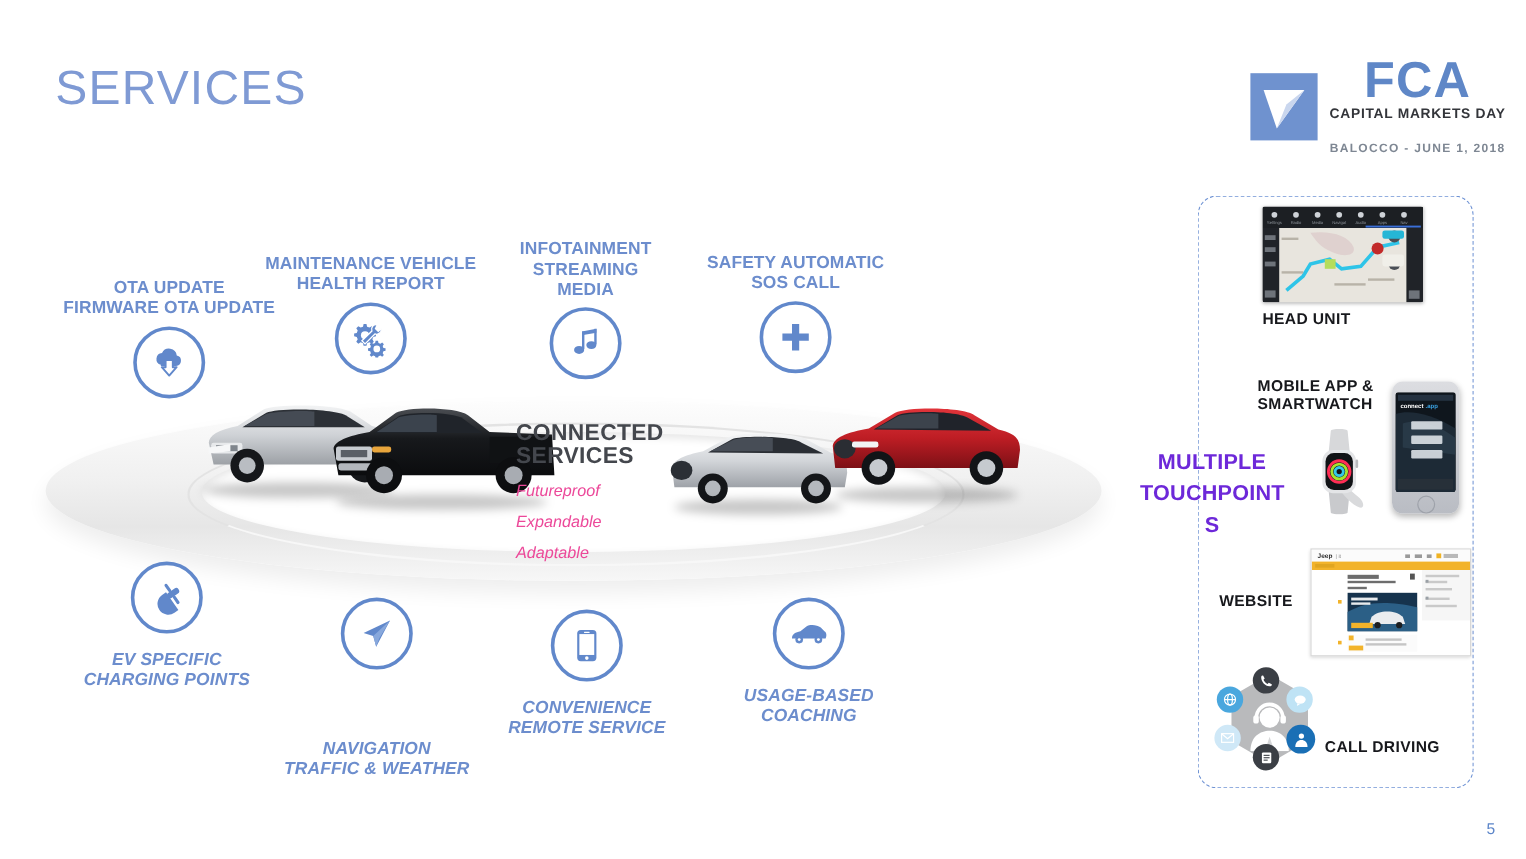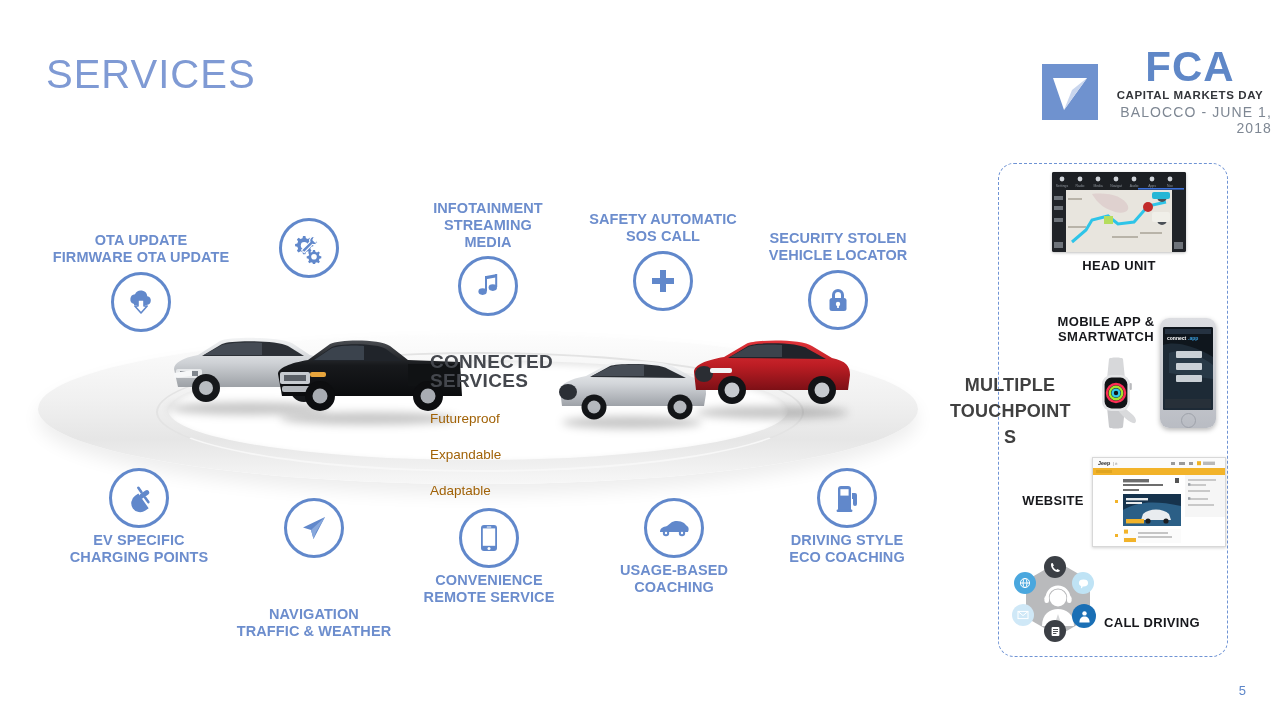--- a/index.html
+++ b/index.html
@@ -11,59 +11,59 @@
   .title{position:absolute;left:46px;top:52px;font-size:40px;letter-spacing:1px;
          color:#7f9ad4;font-weight:400;}
 
   
   .logo{position:absolute;left:1042px;top:48px;display:flex;align-items:center;gap:10px;text-align:right;}
   .logo-mark{width:56px;height:56px;background:#6f92cf;position:relative;flex:0 0 auto;}
   .logo-mark svg{position:absolute;left:0;top:0;}
   .logo-txt{display:flex;flex-direction:column;align-items:center;}
   .fca-word{font-size:42px;font-weight:700;color:#5f87c7;letter-spacing:1px;line-height:0.9;}
   .cmd{font-size:11.5px;font-weight:700;color:#33353a;letter-spacing:0.6px;margin-top:3px;}
-  .cmd2{font-size:14px;color:#7e8793;letter-spacing:1.1px;margin-top:3px;}
+  .cmd2{font-size:10px;color:#7e8793;letter-spacing:1.1px;margin-top:18px;font-weight:bold;}
 
   
   .stage{position:absolute;left:38px;top:312px;width:880px;height:180px;}
   .ell-outer{position:absolute;left:0;top:22px;width:880px;height:150px;border-radius:50%;
     background:linear-gradient(180deg,#fdfdfd 0%,#f0f0f0 45%,#e6e6e6 70%,#f7f7f7 100%);
     box-shadow:0 10px 18px rgba(0,0,0,.07);}
   .ell-inner{position:absolute;left:130px;top:48px;width:620px;height:100px;border-radius:50%;
     background:#ffffff;box-shadow:inset 0 3px 7px rgba(0,0,0,.10);}
   .ell-ring{position:absolute;left:118px;top:40px;width:644px;height:116px;border-radius:50%;
     border:2px solid #e3e3e3;border-bottom-color:#f7f7f7;}
 
   
   .veh{position:absolute;}
   .veh .shadow{position:absolute;left:6%;bottom:-5px;width:88%;height:13px;border-radius:50%;
     background:rgba(0,0,0,.22);filter:blur(4px);}
 
   
   .center-txt{position:absolute;left:430px;top:352px;width:180px;}
   .center-txt .l1{font-size:19px;font-weight:700;color:#44474d;line-height:1.02;letter-spacing:.3px;}
-  .center-txt .sub{font-size:13.5px;color:#a16207;line-height:1.18;margin-top:20px;}
+  .center-txt .sub{font-size:13.5px;color:#ec4899;line-height:1.18;margin-top:10px;font-style:italic;}
 
   
   .node{position:absolute;display:flex;flex-direction:column;align-items:center;}
   .node .lbl{color:#6c8dcd;font-weight:700;font-size:14.5px;line-height:1.16;text-align:center;
     white-space:pre-line;letter-spacing:.1px;}
   .ico{width:54px;height:54px;border-radius:50%;border:3.5px solid #6188cb;
     display:flex;align-items:center;justify-content:center;background:#fff;}
   .node.top .ico{margin-top:6px;}
-  .node.bot .lbl{margin-top:4px;}
+  .node.bot .lbl{margin-top:14px;font-style:italic;}
 
   
   .panel{position:absolute;left:998px;top:163px;width:228px;height:492px;
     border:1.4px dashed #6f93d4;border-radius:16px;}
   .mt{position:absolute;left:950px;top:372px;width:120px;text-align:center;
-     font-size:18px;font-weight:700;color:#404040;line-height:1.45;letter-spacing:.2px;}
+     font-size:18px;font-weight:700;color:#6d28d9;line-height:1.45;letter-spacing:.2px;}
 
   .tp-cap{position:absolute;font-size:13px;font-weight:700;color:#17181c;letter-spacing:.3px;
-     line-height:1.18;text-align:center;}
+     line-height:1.18;text-align:left;}
 
   .thumb{position:absolute;background:#fff;}
   .headunit{left:1052px;top:172px;width:134px;height:80px;border-radius:2px;overflow:hidden;
     box-shadow:0 1px 3px rgba(0,0,0,.25);}
   .website{left:1092px;top:457px;width:132px;height:88px;border:1px solid #d8d8d8;overflow:hidden;
     box-shadow:0 1px 3px rgba(0,0,0,.18);}
 
   .phone{position:absolute;left:1160px;top:318px;width:56px;height:110px;border-radius:9px;
     background:linear-gradient(180deg,#dcdde1,#b9bcc3);padding:4px 3px;box-sizing:border-box;
     box-shadow:0 2px 5px rgba(0,0,0,.28);}
@@ -210,20 +210,22 @@
 FIRMWARE OTA UPDATE</div>
     <div class="ico">
       <svg width="30" height="30" viewBox="0 0 30 30" fill="#6188cb">
         <path d="M8,17 a5,5 0 0 1 1,-9.8 a6.5,6.5 0 0 1 12.3,2 a4.4,4.4 0 0 1 -0.6,8.7 H8 Z"></path>
         <path d="M12,13 h6 v6 h3.2 L15,26 L8.8,19 H12 Z" fill="#fff" stroke="#6188cb" stroke-width="1.6" stroke-linejoin="round"></path>
       </svg>
     </div>
   </div>
 
   <div class="node top" style="left:204px;top:212px;width:210px;">
+    <div class="lbl">MAINTENANCE VEHICLE
+HEALTH REPORT</div>
     <div class="ico">
       <svg width="32" height="32" viewBox="0 0 32 32" fill="#6188cb">
         <path d="M10,4 l2.4,0 l0.5,2.2 l2,0.8 l1.9,-1.2 l1.7,1.7 l-1.2,1.9 l0.8,2 l2.2,0.5 l0,2.4 l-2.2,0.5 l-0.8,2 l1.2,1.9 l-1.7,1.7 l-1.9,-1.2 l-2,0.8 l-0.5,2.2 l-2.4,0 l-0.5,-2.2 l-2,-0.8 l-1.9,1.2 l-1.7,-1.7 l1.2,-1.9 l-0.8,-2 l-2.2,-0.5 l0,-2.4 l2.2,-0.5 l0.8,-2 l-1.2,-1.9 l1.7,-1.7 l1.9,1.2 l2,-0.8 Z"></path>
         <circle cx="11.2" cy="13.4" r="3.4" fill="#fff"></circle>
         <path d="M20,18 l2,0 l0.4,1.8 l1.6,0.6 l1.5,-1 l1.4,1.4 l-1,1.5 l0.6,1.6 l1.8,0.4 l0,2 l-1.8,0.4 l-0.6,1.6 l1,1.5 l-1.4,1.4 l-1.5,-1 l-1.6,0.6 l-0.4,1.8 l-2,0 l-0.4,-1.8 l-1.6,-0.6 l-1.5,1 l-1.4,-1.4 l1,-1.5 l-0.6,-1.6 l-1.8,-0.4 l0,-2 l1.8,-0.4 l0.6,-1.6 l-1,-1.5 l1.4,-1.4 l1.5,1 l1.6,-0.6 Z"></path>
         <circle cx="21" cy="24.8" r="2.8" fill="#fff"></circle>
         <path d="M21.5,4.5 a4,4 0 0 0 -4.6,5.3 L8.6,18 l2.6,2.6 l8.2,-8.3 a4,4 0 0 0 5.3,-4.6 l-2.5,2.5 l-2.3,-2.3 Z" fill="#6188cb" stroke="#fff" stroke-width="1.1"></path>
       </svg>
     </div>
   </div>
@@ -246,32 +248,20 @@
   <div class="node top" style="left:578px;top:211px;width:170px;">
     <div class="lbl">SAFETY AUTOMATIC
 SOS CALL</div>
     <div class="ico">
       <svg width="28" height="28" viewBox="0 0 28 28" fill="#6188cb">
         <path d="M11,3 h6 v8 h8 v6 h-8 v8 h-6 v-8 h-8 v-6 h8 Z"></path>
       </svg>
     </div>
   </div>
 
-  <div class="node top" style="left:752px;top:230px;width:172px;">
-    <div class="lbl">SECURITY STOLEN
-VEHICLE LOCATOR</div>
-    <div class="ico">
-      <svg width="26" height="28" viewBox="0 0 26 28" fill="#6188cb">
-        <path d="M7,12 v-3 a6,6 0 0 1 12,0 v3 h-3 v-3 a3,3 0 0 0 -6,0 v3 Z"></path>
-        <rect x="4.5" y="12" width="17" height="13" rx="2.5"></rect>
-        <circle cx="13" cy="18" r="2.2" fill="#fff"></circle>
-        <rect x="12.1" y="18" width="1.8" height="4" fill="#fff"></rect>
-      </svg>
-    </div>
-  </div>
 
   <div class="node bot" style="left:50px;top:468px;width:178px;">
     <div class="ico">
       <svg width="30" height="30" viewBox="0 0 30 30" fill="#6188cb">
         <path d="M4,20 a9,9 0 0 1 9,-9 h4 v18 h-4 a9,9 0 0 1 -9,-9 Z" transform="rotate(-35 15 15)"></path>
         <rect x="16" y="12.5" width="11" height="5" rx="2.4" transform="rotate(-35 15 15)"></rect>
         <rect x="19" y="5" width="2.6" height="8" rx="1.3" transform="rotate(-35 15 15)"></rect>
         <rect x="19" y="17" width="2.6" height="8" rx="1.3" transform="rotate(-35 15 15)"></rect>
       </svg>
     </div>
@@ -310,32 +300,20 @@
         <circle cx="8" cy="15" r="3.2"></circle>
           <circle cx="24" cy="15" r="3.2"></circle>
         <circle cx="8" cy="15" r="1.2" fill="#fff"></circle>
           <circle cx="24" cy="15" r="1.2" fill="#fff"></circle>
       </svg>
     </div>
     <div class="lbl">USAGE-BASED
 COACHING</div>
   </div>
 
-  <div class="node bot" style="left:766px;top:468px;width:162px;">
-    <div class="ico">
-      <svg width="26" height="30" viewBox="0 0 26 30" fill="#6188cb">
-        <path d="M4,27 V6 a3,3 0 0 1 3,-3 h7 a3,3 0 0 1 3,3 v21 Z"></path>
-        <rect x="6.4" y="6.2" width="8.2" height="6.4" fill="#fff"></rect>
-        <path d="M18,10 h3 a2,2 0 0 1 2,2 v9 a2,2 0 0 1 -4,0 v-5 h-1 Z"></path>
-        <rect x="2.6" y="26.6" width="15.8" height="2.4" rx="1"></rect>
-      </svg>
-    </div>
-    <div class="lbl">DRIVING STYLE
-ECO COACHING</div>
-  </div>
 
   <div class="panel"></div>
   <div class="mt" style="white-space:pre-line;">MULTIPLE
 TOUCHPOINT
 S</div>
 
   <div class="thumb headunit">
     <svg width="134" height="80" viewBox="0 0 134 80">
       <rect width="134" height="80" fill="#15171a"></rect>
       <rect x="0" y="0" width="134" height="18" fill="#1c1f23"></rect>

